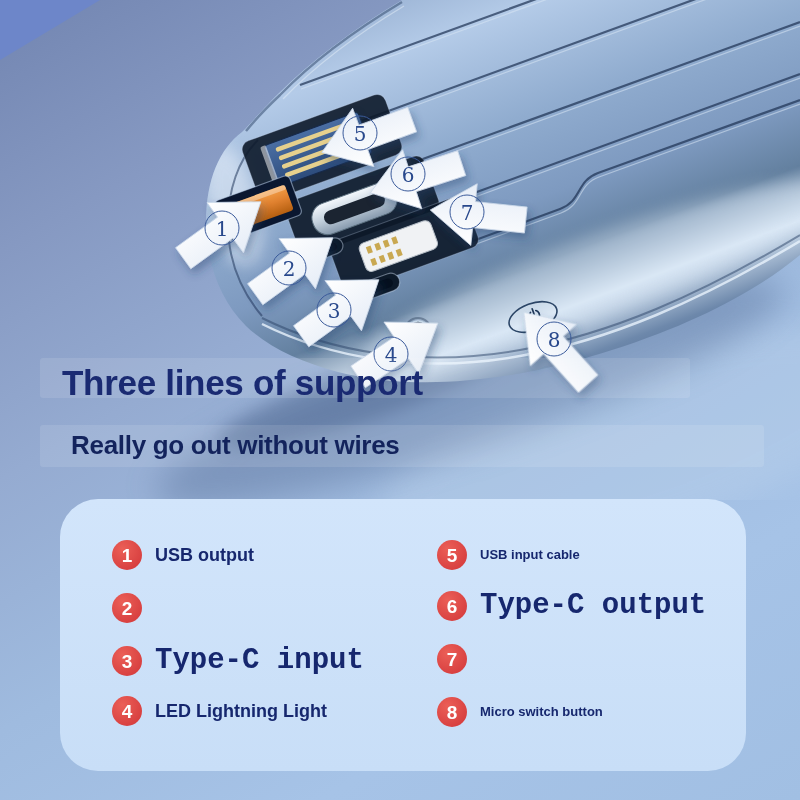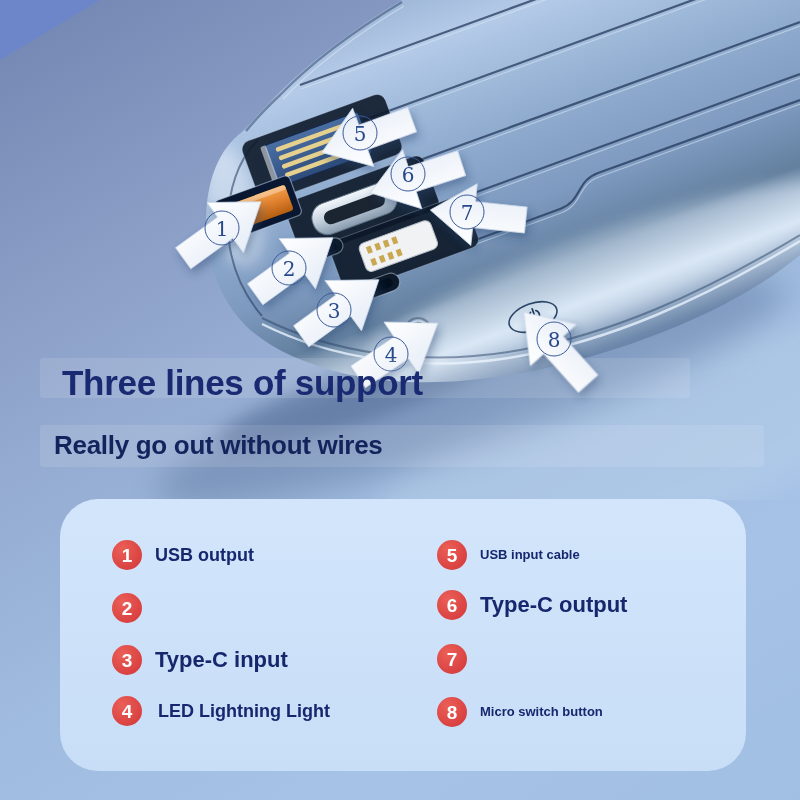--- a/index.html
+++ b/index.html
@@ -8,38 +8,38 @@
     font-family:"Liberation Sans",sans-serif;
     background:linear-gradient(150deg,#7285b1 0%,#8699c2 20%,#95abd1 38%,#9fbbdf 58%,#a6c3e7 78%,#a1bfe3 100%);
   }
   .corner{position:absolute;top:0;left:0;width:100px;height:60px;
     background:#6d86c9;clip-path:polygon(0 0,100% 0,0 100%);}
   .hl-band{position:absolute;background:rgba(255,255,255,0.11);border-radius:3px;}
   .hl1{left:40px;top:358px;width:650px;height:40px;}
   .hl2{left:40px;top:425px;width:724px;height:42px;}
   h1.headline{position:absolute;left:62px;top:363px;margin:0;
     font-size:35px;font-weight:bold;color:#1a2a72;letter-spacing:-0.3px;}
-  h2.subheadline{position:absolute;left:54px;top:430px;margin:0;
+  h2.subheadline{position:absolute;left:71px;top:430px;margin:0;
     font-size:26px;font-weight:bold;color:#13235c;letter-spacing:-0.3px;}
   .device-svg{position:absolute;left:0;top:0;pointer-events:none;}
   .callout-num{
     position:absolute;width:33px;height:33px;transform:translate(-50%,-50%);
     border:1.6px solid #3a5a9a;border-radius:50%;
     display:flex;align-items:center;justify-content:center;
     font-family:"DejaVu Serif",serif;font-size:20px;color:#28488c;line-height:1;
   }
   .card{position:absolute;left:60px;top:499px;width:686px;height:272px;
     border-radius:38px;background:linear-gradient(180deg,#d2e5fb 0%,#c8def7 100%);}
   .legend-item{position:absolute;display:flex;align-items:center;gap:13px;}
   .badge{width:30px;height:30px;border-radius:50%;flex:0 0 30px;
     background:radial-gradient(circle at 35% 30%,#eb5f57,#d84040 75%);
     color:#ffffff;font-weight:bold;font-size:19px;
     display:flex;align-items:center;justify-content:center;line-height:1;}
-  .label{font-weight:bold;color:#16276e;line-height:1.12;text-align:right;}
-  .fs18{font-size:18px;} .fs17{font-size:13px;} .fs22{font-size:22px;}
+  .label{font-weight:bold;color:#16276e;line-height:1.12;}
+  .fs18{font-size:18px;} .fs17{font-size:13px;} .fs22{font-size:29px;font-family:Liberation Mono, monospace;}
   .wrap{width:175px;}
   
   .li1{left:112px;top:540px;} .li2{left:112px;top:593px;}
   .li3{left:112px;top:645px;} .li4{left:112px;top:696px;}
   .li5{left:437px;top:540px;} .li6{left:437px;top:590px;}
   .li7{left:437px;top:644px;} .li8{left:437px;top:697px;}
 </style>
 </head>
 <body>
 

